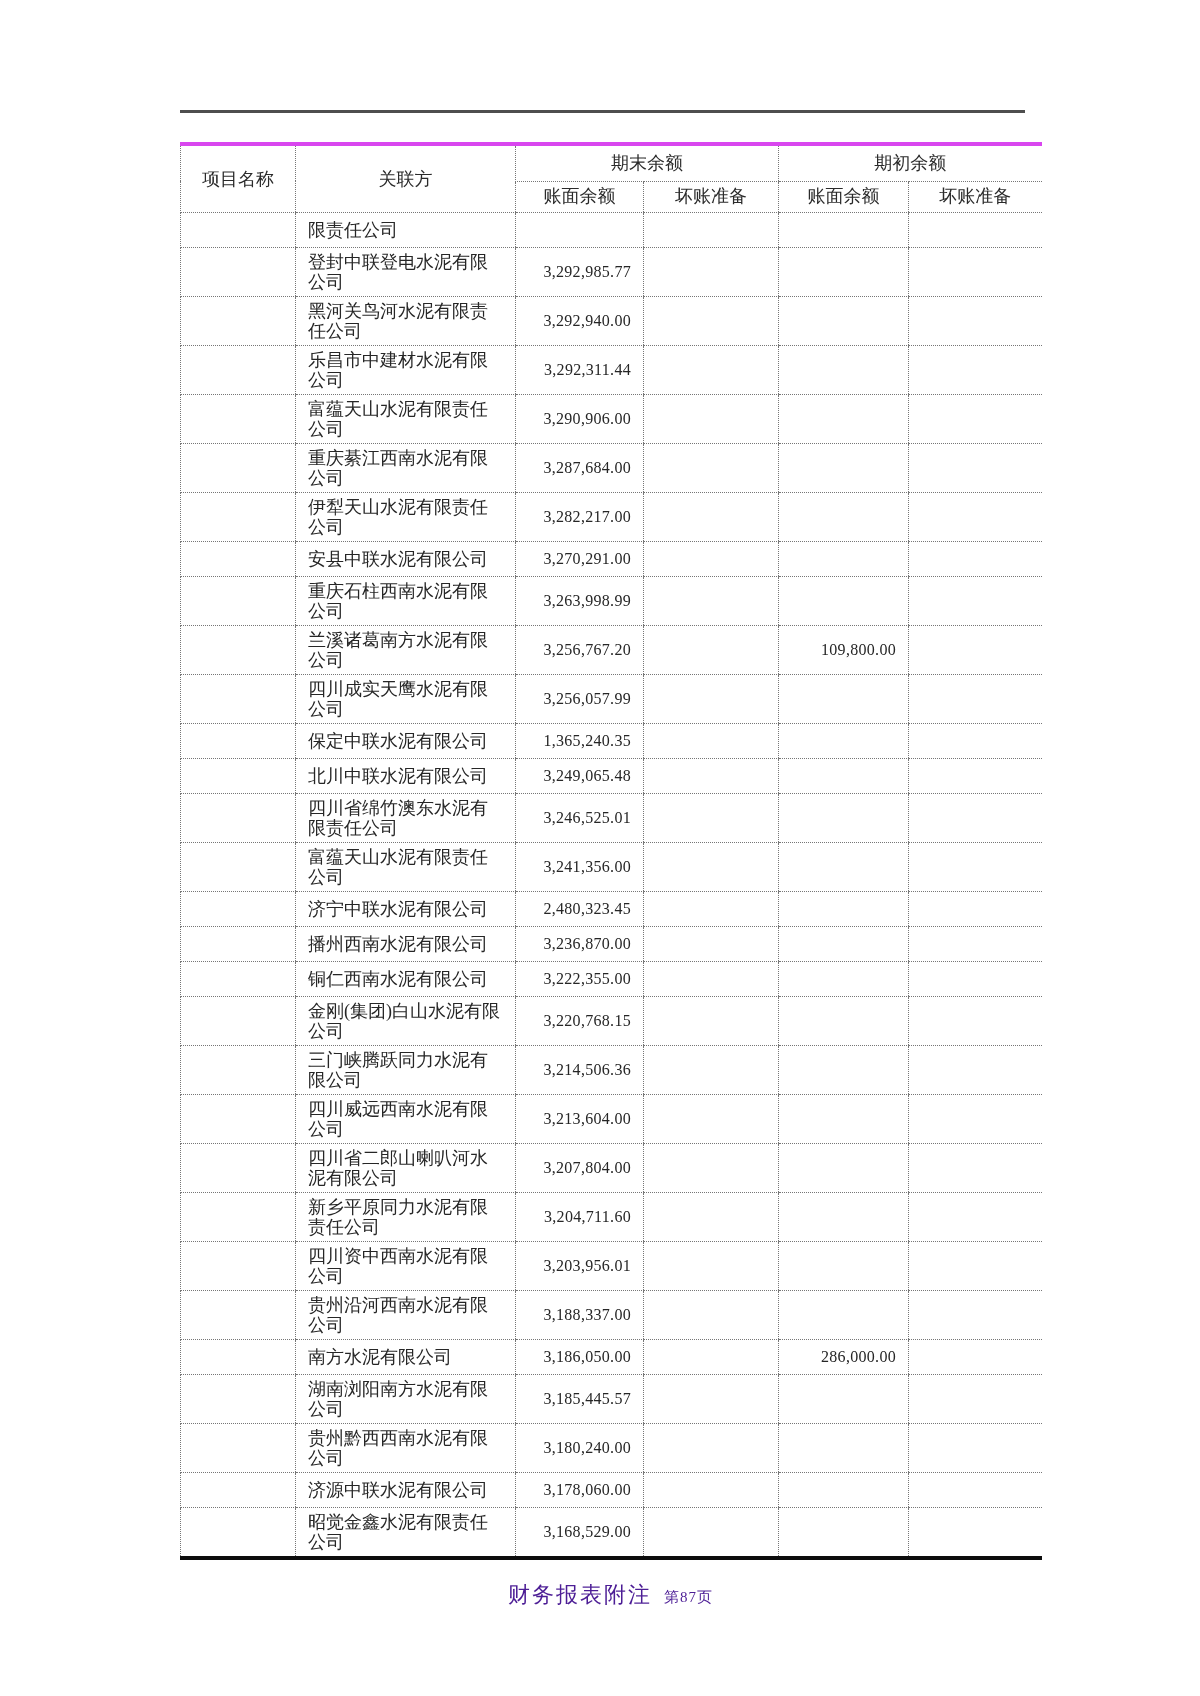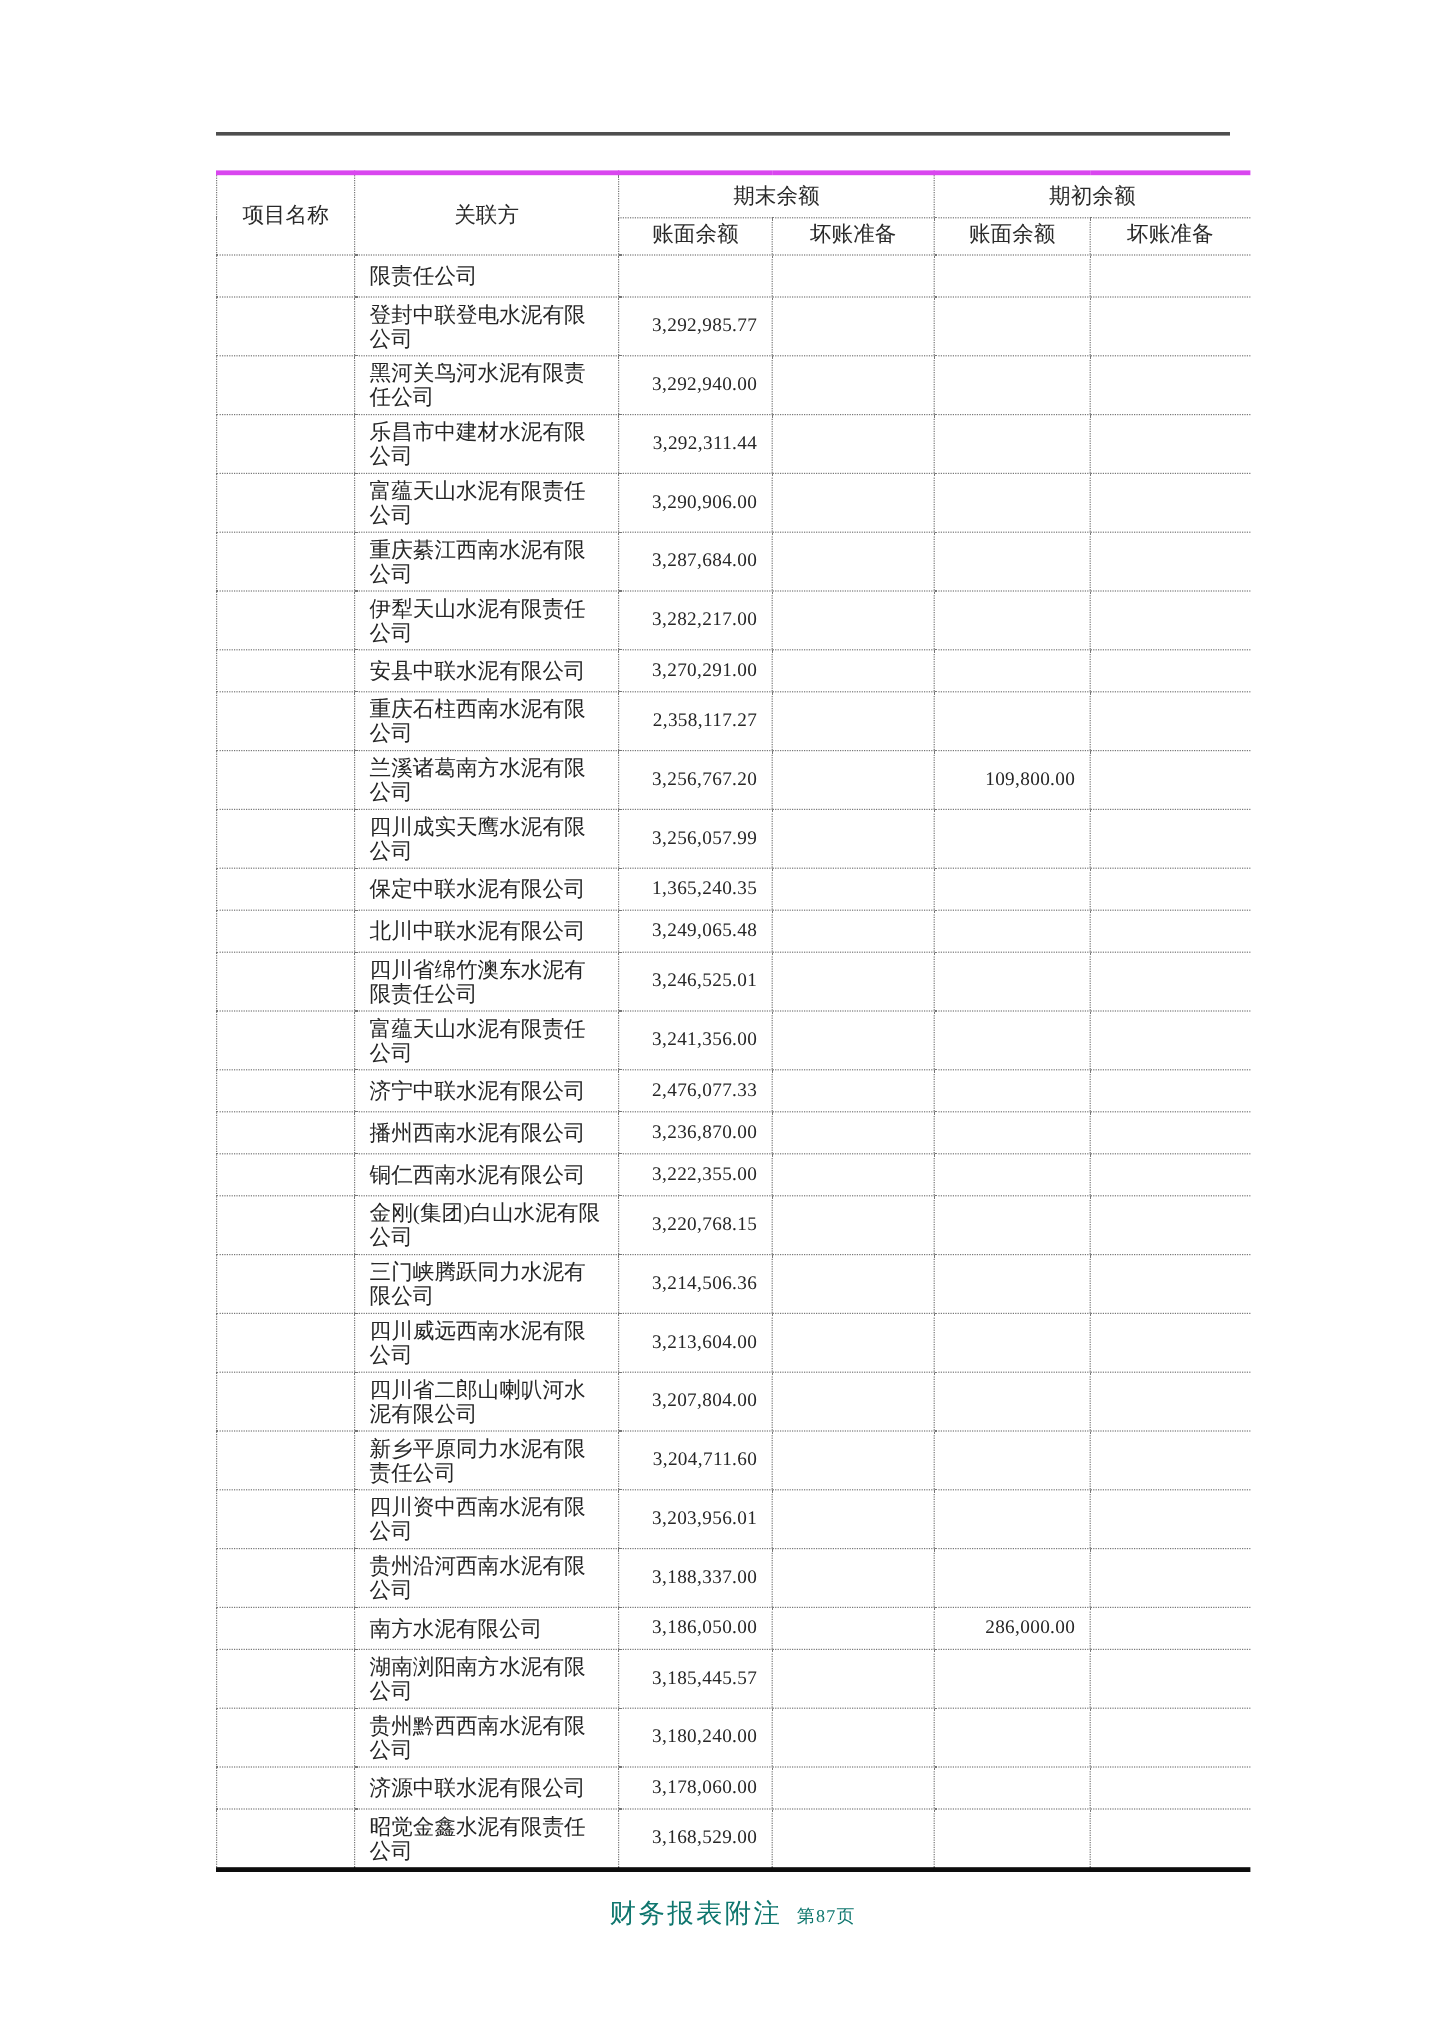--- a/index.html
+++ b/index.html
@@ -65,21 +65,21 @@
   td.c-num {
     font-size: 16px;
     text-align: right;
     padding-right: 12px;
     letter-spacing: 0.3px;
   }
   .footer {
     margin-top: 20px;
     width: 861px;
     text-align: center;
-    color: #0f766e;
+    color: #4c1d95;
     white-space: nowrap;
   }
   .footer-title { font-size: 22px; letter-spacing: 2px; }
   .footer-page { font-size: 15px; margin-left: 12px; letter-spacing: 1px; }
 </style>
 </head>
 <body>
 
 <div class="page">
   <div class="content">
@@ -178,21 +178,21 @@
     <td class="c-party">安县中联水泥有限公司</td>
     <td class="c-num">3,270,291.00</td>
     <td class="c-num"></td>
     <td class="c-num"></td>
     <td class="c-num"></td>
   </tr>
 
   <tr>
     <td class="c-item bl-none"></td>
     <td class="c-party">重庆石柱西南水泥有限公司</td>
-    <td class="c-num">2,358,117.27</td>
+    <td class="c-num">3,263,998.99</td>
     <td class="c-num"></td>
     <td class="c-num"></td>
     <td class="c-num"></td>
   </tr>
 
   <tr>
     <td class="c-item bl-none"></td>
     <td class="c-party">兰溪诸葛南方水泥有限公司</td>
     <td class="c-num">3,256,767.20</td>
     <td class="c-num"></td>
@@ -241,21 +241,21 @@
     <td class="c-party">富蕴天山水泥有限责任公司</td>
     <td class="c-num">3,241,356.00</td>
     <td class="c-num"></td>
     <td class="c-num"></td>
     <td class="c-num"></td>
   </tr>
 
   <tr>
     <td class="c-item bl-none"></td>
     <td class="c-party">济宁中联水泥有限公司</td>
-    <td class="c-num">2,476,077.33</td>
+    <td class="c-num">2,480,323.45</td>
     <td class="c-num"></td>
     <td class="c-num"></td>
     <td class="c-num"></td>
   </tr>
 
   <tr>
     <td class="c-item bl-none"></td>
     <td class="c-party">播州西南水泥有限公司</td>
     <td class="c-num">3,236,870.00</td>
     <td class="c-num"></td>

